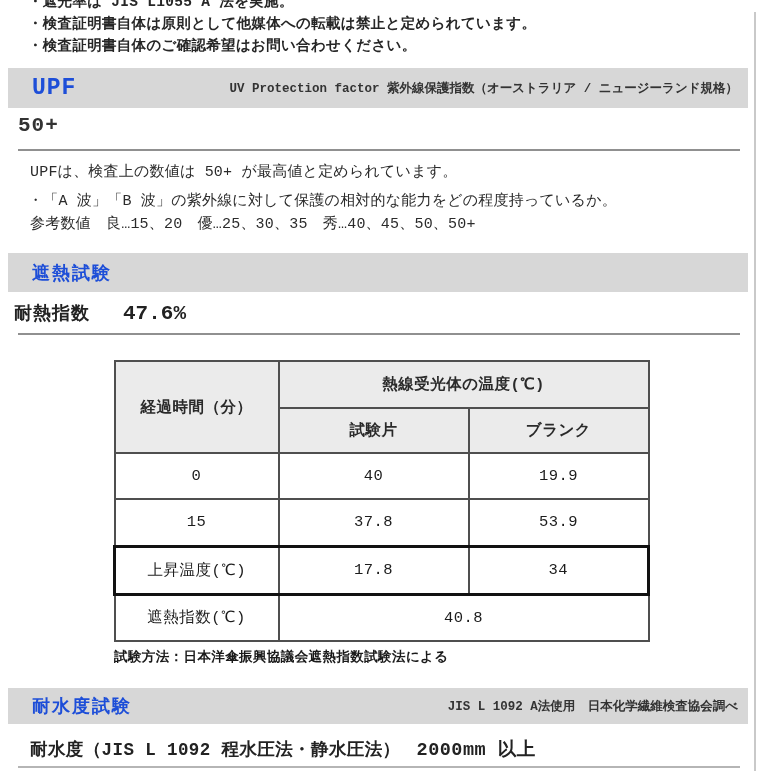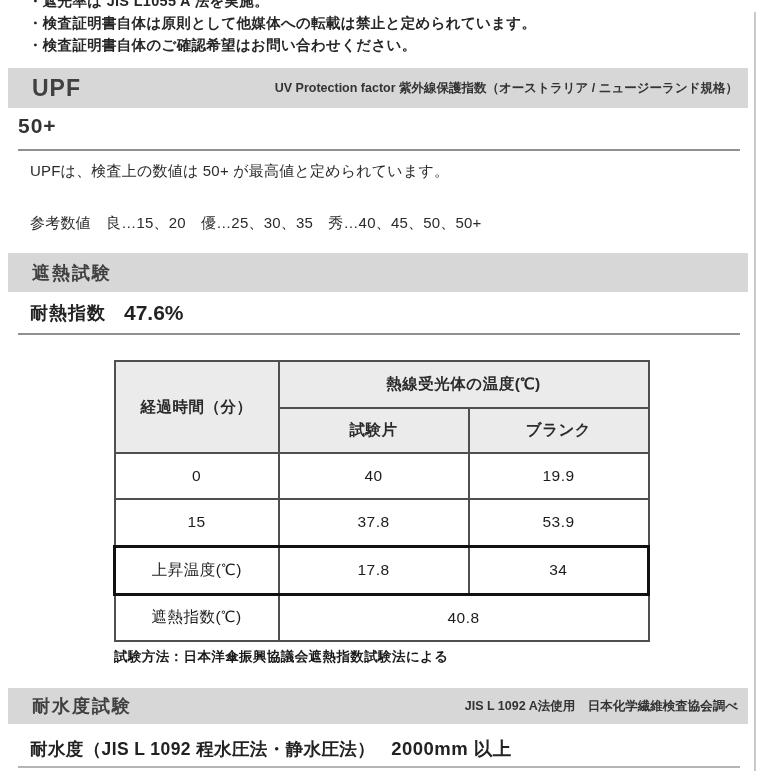--- a/index.html
+++ b/index.html
@@ -1,41 +1,41 @@
 <!DOCTYPE html>
 <html><head>
 <meta charset="utf-8">
 <style>
   html,body{margin:0;padding:0;background:#fff;}
   .page{
     position:relative;width:771px;height:771px;background:#ffffff;overflow:hidden;
-    font-family:Liberation Sans, sans-serif;color:#222;
+    font-family:Liberation Mono, monospace;color:#222;
   }
   
   .note{
     position:absolute;left:28px;font-size:14.5px;font-weight:600;color:#262626;
     letter-spacing:0.3px;white-space:nowrap;
   }
   
   .section-bar{
     position:absolute;left:8px;width:740px;background:#d7d7d7;
     display:flex;justify-content:space-between;align-items:center;
     box-sizing:border-box;padding:0 10px 0 24px;
   }
-  .bar-title{font-weight:700;color:#404040;letter-spacing:1px;white-space:nowrap;}
+  .bar-title{font-weight:700;color:#1d4ed8;letter-spacing:1px;white-space:nowrap;}
   .bar-title.latin{font-size:23px;}
   .bar-title.kanji{font-size:18px;letter-spacing:2px;}
   .bar-sub{font-size:12.5px;font-weight:600;color:#333;white-space:nowrap;text-align:center;}
   
   .rule{position:absolute;left:18px;width:722px;height:0;border-top:2px solid #909090;}
   .rule.light{border-top-color:#b5b5b5;}
   
   .para{position:absolute;font-size:15px;font-weight:500;color:#2b2b2b;white-space:nowrap;letter-spacing:0.2px;}
   .big-value{position:absolute;font-size:21px;font-weight:600;color:#333;letter-spacing:1px;}
-  .index-line{position:absolute;left:30px;display:flex;align-items:flex-start;gap:18px;}
+  .index-line{position:absolute;left:14px;display:flex;align-items:flex-end;gap:33px;}
   .index-label{font-size:18px;font-weight:700;color:#222;letter-spacing:1px;}
   .index-value{font-size:21px;font-weight:700;color:#222;}
   
   table.heat{
     position:absolute;left:113px;top:360px;width:534px;
     border-collapse:collapse;table-layout:fixed;
   }
   table.heat td{
     border:2px solid #4f4f4f;text-align:center;vertical-align:middle;
     font-size:15.5px;font-weight:500;color:#1c1c1c;padding:0;letter-spacing:0.5px;
@@ -60,20 +60,21 @@
   <div class="note" style="top:14px">・検査証明書自体は原則として他媒体への転載は禁止と定められています。</div>
   <div class="note" style="top:36px">・検査証明書自体のご確認希望はお問い合わせください。</div>
 
   <div class="section-bar" style="top:68px;height:40px">
     <span class="bar-title latin">UPF</span>
     <span class="bar-sub">UV Protection factor 紫外線保護指数（オーストラリア / ニュージーランド規格）</span>
   </div>
   <div class="big-value" style="top:114px;left:18px">50+</div>
   <div class="rule" style="top:149px"></div>
   <div class="para" style="top:162px;left:30px">UPFは、検査上の数値は 50+ が最高値と定められています。</div>
+  <div class="para" style="top:191px;left:28px">・「A 波」「B 波」の紫外線に対して保護の相対的な能力をどの程度持っているか。</div>
   <div class="para" style="top:214px;left:30px">参考数値　良…15、20　優…25、30、35　秀…40、45、50、50+</div>
 
   <div class="section-bar" style="top:253px;height:39px">
     <span class="bar-title kanji">遮熱試験</span>
   </div>
   <div class="index-line" style="top:301px">
     <span class="index-label">耐熱指数</span>
     <span class="index-value">47.6%</span>
   </div>
   <div class="rule" style="top:333px"></div>

